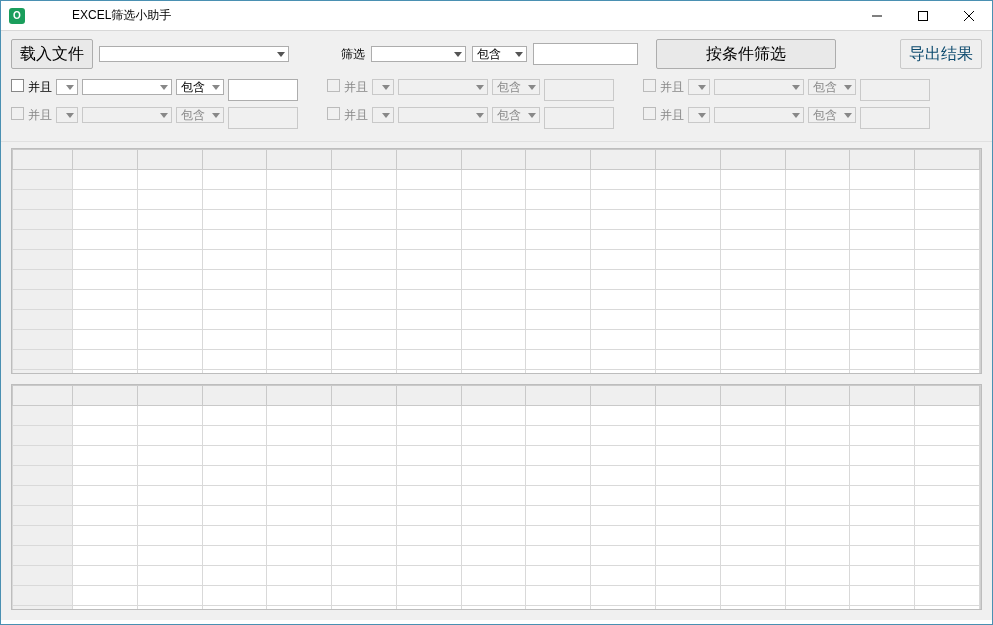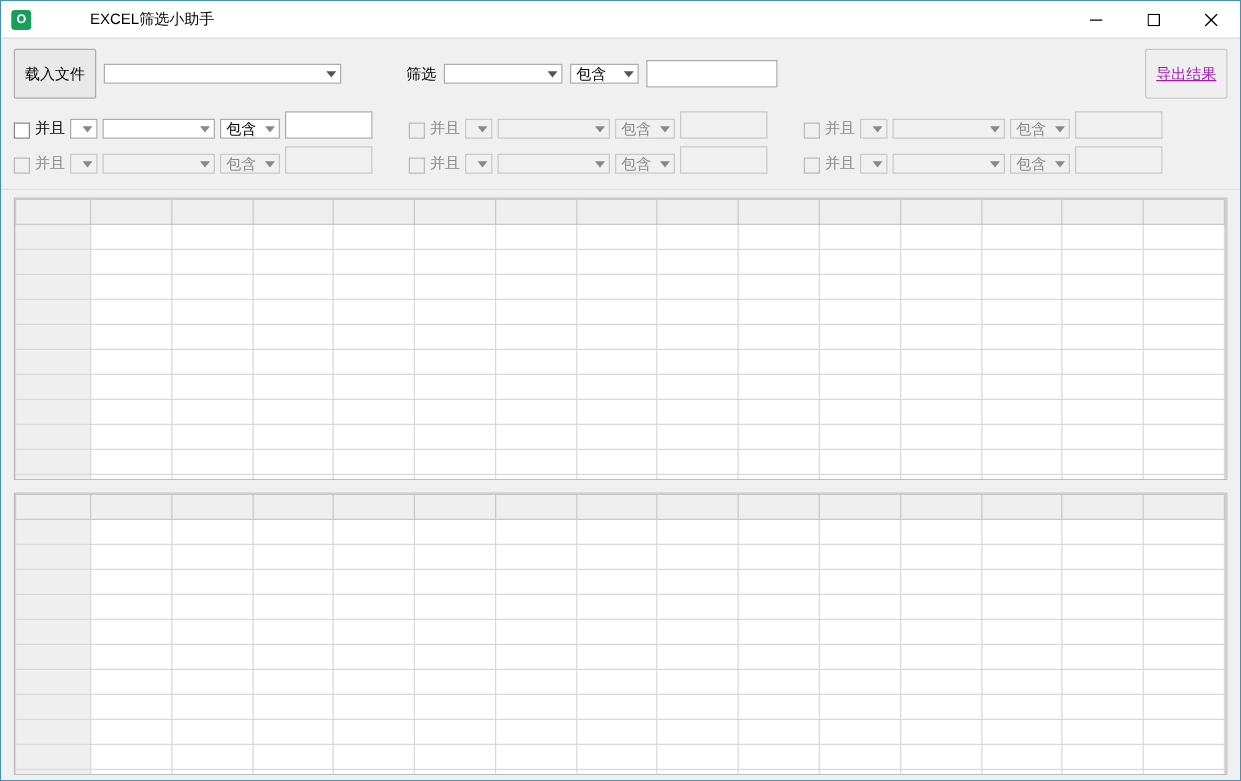--- a/index.html
+++ b/index.html
@@ -59,30 +59,30 @@
   }
   .row1 {
     display: flex;
     align-items: center;
     gap: 6px;
   }
   .btn {
     background: #e9e9e9;
     border: 1px solid #adadad;
     padding: 3px 8px;
-    font-size: 12px;
+    font-size: 16px;
     white-space: nowrap;
     border-radius: 2px;
-    height: 40px;
+    height: 30px;
     display: flex;
     align-items: center;
     justify-content: center;
   }
   .btn.wide { width: 180px; }
-  .btn.disabled { color:#a21caf; background:#efefef; border-color:#c9c9c9;text-decoration:underline; }
+  .btn.disabled { color:#0c4a6e; background:#efefef; border-color:#c9c9c9; }
   .combo {
     position: relative;
     background: #fff;
     border: 1px solid #adadad;
     height: 16px;
     display: flex;
     align-items: center;
     padding: 0 16px 0 4px;
   }
   .combo.disabled { background:#f0f0f0; border-color:#c9c9c9; color:#888;}
@@ -103,21 +103,21 @@
   
   .filter-rows {
     margin-top: 10px;
     display: flex;
     flex-direction: column;
     gap: 6px;
   }
   .filter-row { display:flex; gap:6px; align-items:center; }
   .filter-group {
     display:flex;
-    align-items:flex-end;
+    align-items:flex-start;
     gap:4px;
     width: 310px;
   }
   .chk {
     width:13px; height:13px;
     border:1px solid #888;
     background:#fff;
     flex-shrink:0;
   }
   .chk.disabled { background:#f0f0f0; border-color:#bbb;}
@@ -230,20 +230,21 @@
           </svg></span>
     </div>
     <div class="combo" style="width:55px">
       <span>包含</span>
       <span class="chev"><svg class="tri" viewBox="0 0 8 8">
             <polygon points="0,2 8,2 4,7" fill="#555"></polygon>
           </svg></span>
     </div>
     <input class="textin" style="width: 105px;">
     <div class="spacer" style="width:6px"></div>
+    <div class="btn wide">按条件筛选</div>
     <div style="flex:1"></div>
     <div class="btn disabled">导出结果</div>
   </div>
 
   <div class="filter-rows" id="filter-rows">
       <div class="filter-row">
         <div class="filter-group">
           <span class="chk"></span>
           <span class="group-lbl">并且</span>
           <div class="combo" style="width:18px">

